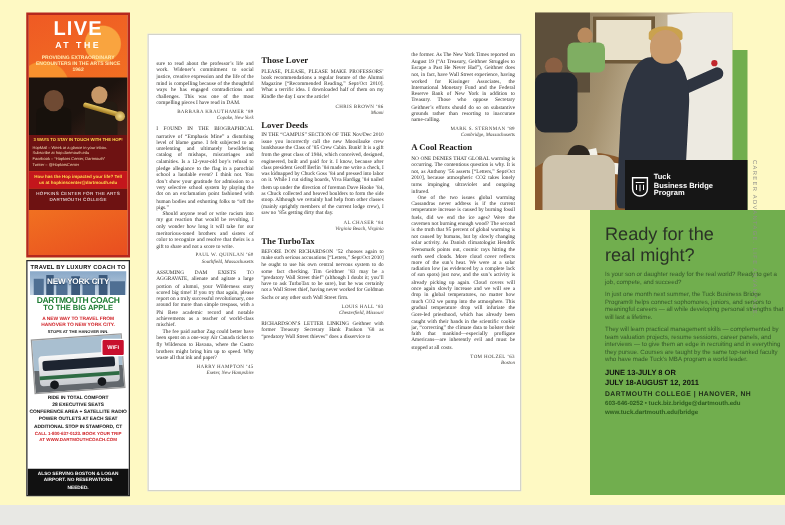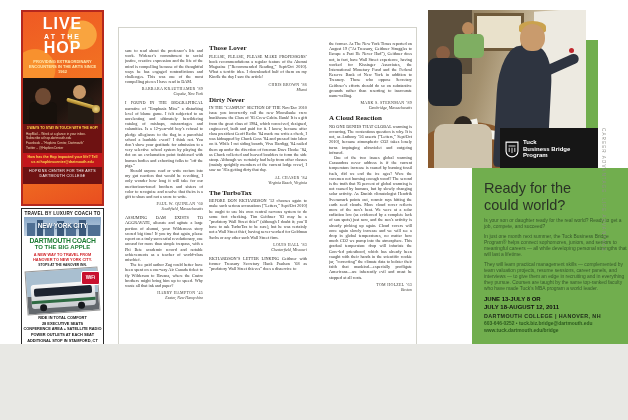--- a/index.html
+++ b/index.html
@@ -1,16 +1,16 @@
 <!DOCTYPE html>
 <html><head>
 <meta charset="utf-8">
 <style>
   html,body{margin:0;padding:0;background:#e8e8e4;}
-  .page{position:relative;width:628px;height:344px;background:#ffffff;overflow:hidden;
+  .page{position:relative;width:628px;height:404px;background:#fef9c3;overflow:hidden;
         font-family:"Liberation Sans",sans-serif;}
   
   .hop-ad{position:absolute;left:21px;top:10px;width:83px;height:196px;box-sizing:border-box;
     border:2px solid #b5281e;background:
       radial-gradient(circle at 75% 12%, #f9a43f 0 14px, rgba(0,0,0,0) 15px),
       radial-gradient(circle at 15% 30%, #f8912e 0 20px, rgba(0,0,0,0) 21px),
       linear-gradient(160deg,#ef5a24,#f37d21 60%,#e94e20);overflow:hidden;}
   .hop-title{color:#fff;text-align:center;font-weight:bold;line-height:1;padding-top:4px;}
   .hop-live{font-size:16px;letter-spacing:1px;}
   .hop-atthe{font-size:7px;letter-spacing:2px;margin-top:1px;}
@@ -120,21 +120,20 @@
 </style>
 </head>
 <body>
 
 <div class="page">
 
   <div class="hop-ad">
     <div class="hop-title">
       <div class="hop-live">LIVE</div>
       <div class="hop-atthe">AT THE</div>
-      <div class="hop-hop">HOP</div>
     </div>
     <div class="hop-tagline">PROVIDING EXTRAORDINARY ENCOUNTERS IN THE ARTS SINCE 1962</div>
     <div class="hop-photo">
       <div class="hp-body1"></div>
       <div class="hp-head1"></div>
       <div class="hp-body2"></div>
       <div class="hp-head2"></div>
       <div class="hp-trumpet"></div>
       <div class="hp-bell"></div>
     </div>
@@ -208,41 +207,41 @@
           <div class="sig-loc">Exeter, New Hampshire</div>
         </div>
       </div>
     <div class="lcol lcol1">
         <div class="letter-heading">Those Lover</div>
         <p class="letter-para">PLEASE, PLEASE, PLEASE MAKE PROFESSORS’ book recommendations a regular feature of the Alumni Magazine [“Recommended Reading,” Sept/Oct 2010]. What a terrific idea. I downloaded half of them on my Kindle the day I saw the article!</p>
         <div class="letter-sig">
           <div class="sig-name">Chris Brown ’86</div>
           <div class="sig-loc">Miami</div>
         </div>
-        <div class="letter-heading">Dirty Never</div>
+        <div class="letter-heading">Lover Deeds</div>
         <p class="letter-para">IN THE “CAMPUS” SECTION OF THE Nov/Dec 2010 issue you incorrectly call the new Moosilauke crew bunkhouse the Class of ’85 Crew Cabin. Bunk! It is a gift from the great class of 1984, which conceived, designed, engineered, built and paid for it. I know, because after class president Geoff Berlin ’84 made me write a check, I was kidnapped by Chuck Goss ’84 and pressed into labor on it. While I cut siding boards, Viva Hardigg ’84 nailed them up under the direction of foreman Dave Hooke ’84, as Chuck collected and heaved boulders to form the side stoop. Although we certainly had help from other classes (mainly sprightly members of the current lodge crew), I saw no ’85s getting dirty that day.</p>
         <div class="letter-sig">
           <div class="sig-name">Al Chaser ’84</div>
           <div class="sig-loc">Virginia Beach, Virginia</div>
         </div>
         <div class="letter-heading">The TurboTax</div>
         <p class="letter-para">BEFORE DON RICHARDSON ’52 chooses again to make such serious accusations [“Letters,” Sept/Oct 2010] he ought to use his own central nervous system to do some fact checking. Tim Geithner ’83 may be a “predatory Wall Street thief” (although I doubt it; you’ll have to ask TurboTax to be sure), but he was certainly not a Wall Street thief, having never worked for Goldman Sachs or any other such Wall Street firm.</p>
         <div class="letter-sig">
           <div class="sig-name">Louis Hall ’83</div>
           <div class="sig-loc">Chesterfield, Missouri</div>
         </div>
         <p class="letter-para">RICHARDSON’S LETTER LINKING Geithner with former Treasury Secretary Hank Paulson ’68 as “predatory Wall Street thieves” does a disservice to</p>
       </div>
     <div class="lcol lcol2">
         <p class="letter-para">the former. As The New York Times reported on August 19 (“At Treasury, Geithner Struggles to Escape a Past He Never Had”), Geithner does not, in fact, have Wall Street experience, having worked for Kissinger Associates, the International Monetary Fund and the Federal Reserve Bank of New York in addition to Treasury. Those who oppose Secretary Geithner’s efforts should do so on substantive grounds rather than resorting to inaccurate name-calling.</p>
         <div class="letter-sig">
           <div class="sig-name">Mark S. Sternman ’89</div>
           <div class="sig-loc">Cambridge, Massachusetts</div>
         </div>
-        <div class="letter-heading">A Cloud Reaction</div>
+        <div class="letter-heading">A Cool Reaction</div>
         <p class="letter-para">NO ONE DENIES THAT GLOBAL warming is occurring. The contentious question is why. It is not, as Anthony ’56 asserts [“Letters,” Sept/Oct 2010], because atmospheric CO2 takes lonely turns impinging ultraviolet and outgoing infrared.</p>
         <p class="letter-para indent">One of the two issues global warming Cassandras never address is if the current temperature increase is caused by burning fossil fuels, did we end the ice ages? Were the cavemen not burning enough wood? The second is the truth that 95 percent of global warming is not caused by humans, but by slowly changing solar activity. As Danish climatologist Hendrik Svensmark points out, cosmic rays hitting the earth seed clouds. More cloud cover reflects more of the sun’s heat. We were at a solar radiation low (as evidenced by a complete lack of sun spots) just now, and the sun’s activity is already picking up again. Cloud covers will once again slowly increase and we will see a drop in global temperatures, no matter how much CO2 we pump into the atmosphere. This gradual temperature drop will infuriate the Gore-led priesthood, which has already been caught with their hands in the scientific cookie jar, “correcting” the climate data to bolster their faith that mankind—especially profligate Americans—are inherently evil and must be stopped at all costs.</p>
         <div class="letter-sig">
           <div class="sig-name">Tom Holzel ’63</div>
           <div class="sig-loc">Boston</div>
         </div>
       </div>
   </div>
 
   <div class="tuck-ad">
@@ -273,21 +272,21 @@
       </svg>
       <div class="tuck-badge-text">
           <div class="tuck-badge-line">Tuck</div>
           <div class="tuck-badge-line">Business Bridge</div>
           <div class="tuck-badge-line">Program</div>
         </div>
     </div>
     <div class="tuck-green">
       <div class="tuck-headline">
         <div>Ready for the</div>
-        <div>could world?</div>
+        <div>real might?</div>
       </div>
       <div class="tuck-body">
         <div>
             <p class="tuck-paragraph">Is your son or daughter ready for the real world? Ready to get a job, compete, and succeed?</p>
             <p class="tuck-paragraph">In just one month next summer, the Tuck Business Bridge Program® helps connect sophomores, juniors, and seniors to meaningful careers — all while developing personal strengths that will last a lifetime.</p>
             <p class="tuck-paragraph">They will learn practical management skills — complemented by team valuation projects, resume sessions, career panels, and interviews — to give them an edge in recruiting and in everything they pursue. Courses are taught by the same top-ranked faculty who have made Tuck’s MBA program a world leader.</p>
           </div>
         <div class="tuck-dates">
             <div class="tuck-date-line">JUNE 13-JULY 8 OR</div>
             <div class="tuck-date-line">JULY 18-AUGUST 12, 2011</div>

